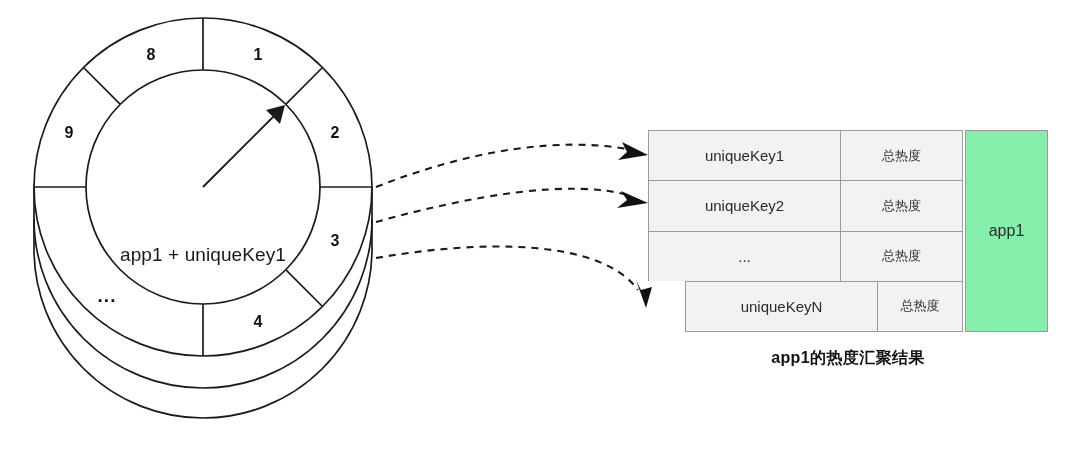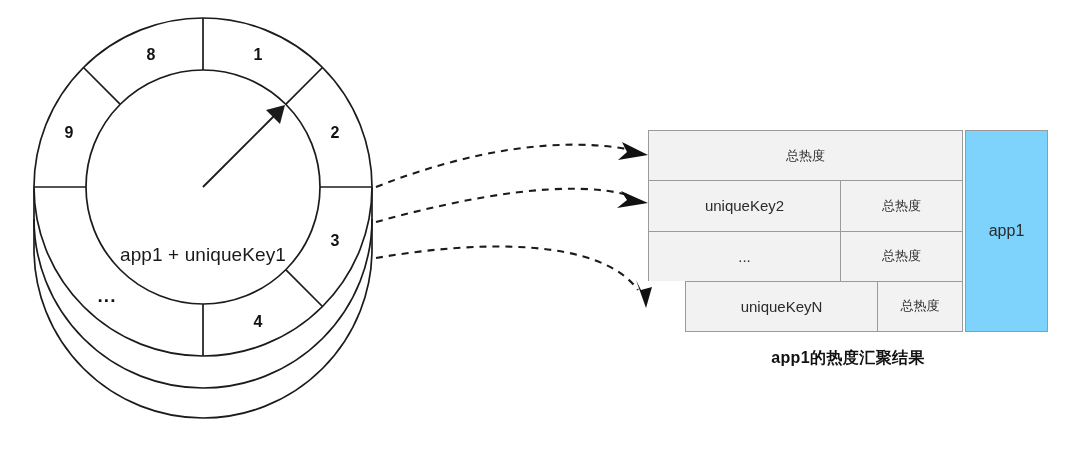--- a/index.html
+++ b/index.html
@@ -148,21 +148,21 @@
     white-space: nowrap;
   }
   .tbl-app {
     flex: 1 1 auto;
     margin-left: 2px;
     display: flex;
     align-items: center;
     justify-content: center;
     box-sizing: border-box;
     border: 1.6px solid #9a9a9a;
-    background: #7dd3fc;
+    background: #86efac;
     font-size: 16px;
     color: #2b2b2b;
     white-space: nowrap;
   }
 
   #table-caption {
     position: absolute;
     left: 648px;
     top: 348px;
     width: 400px;
@@ -234,20 +234,21 @@
   <div class="seg-label" style="left:69px;  top:133px;">9</div>
   <div class="seg-label" style="left:151px; top:55px;">8</div>
   <div class="seg-label dots" style="left:107px; top:296px;">...</div>
 
   <div class="center-label" style="left:203px; top:211px;margin-top:44px;">app1 + uniqueKey1</div>
 
   <div id="agg-table">
     <div class="tbl-left">
 
       <div class="tbl-row">
+        <div class="cell-key">uniqueKey1</div>
         <div class="cell-val">总热度</div>
       </div>
 
       <div class="tbl-row">
         <div class="cell-key">uniqueKey2</div>
         <div class="cell-val">总热度</div>
       </div>
 
       <div class="tbl-row">
         <div class="cell-key">...</div>

